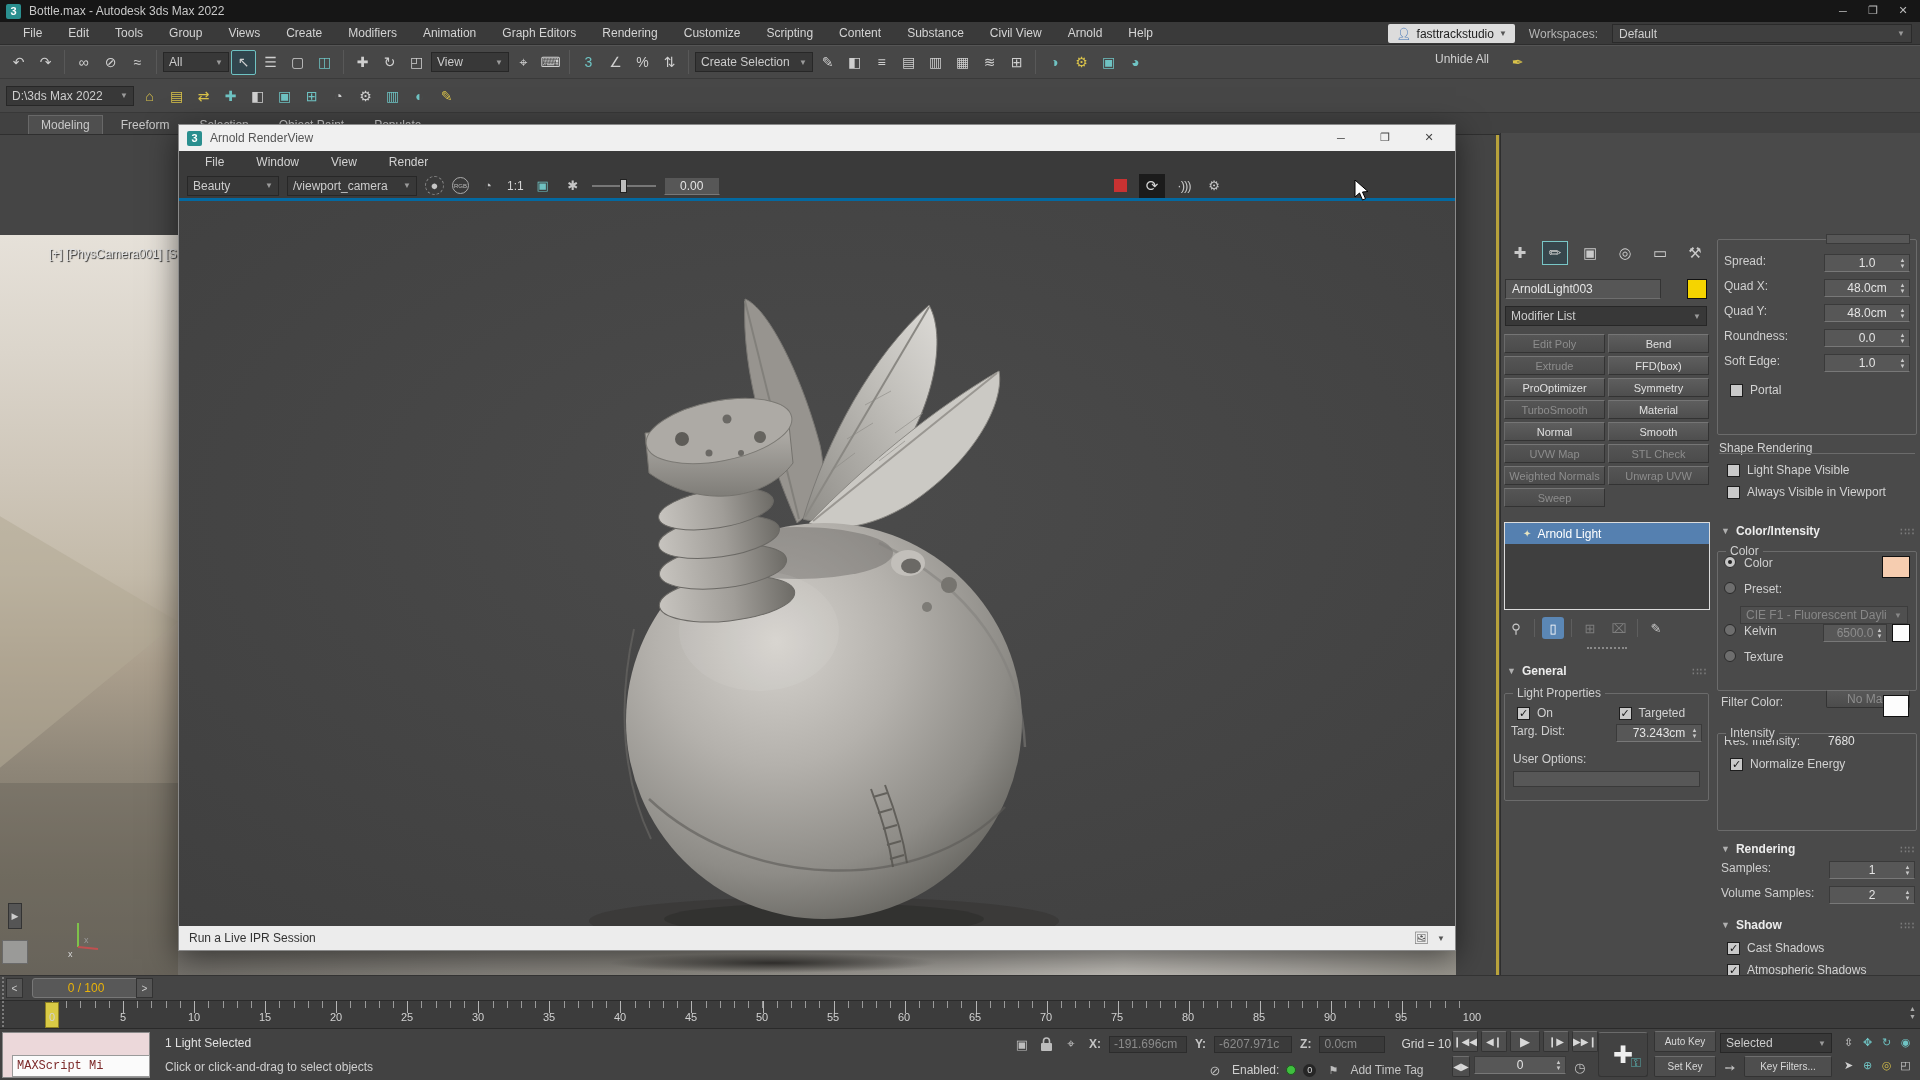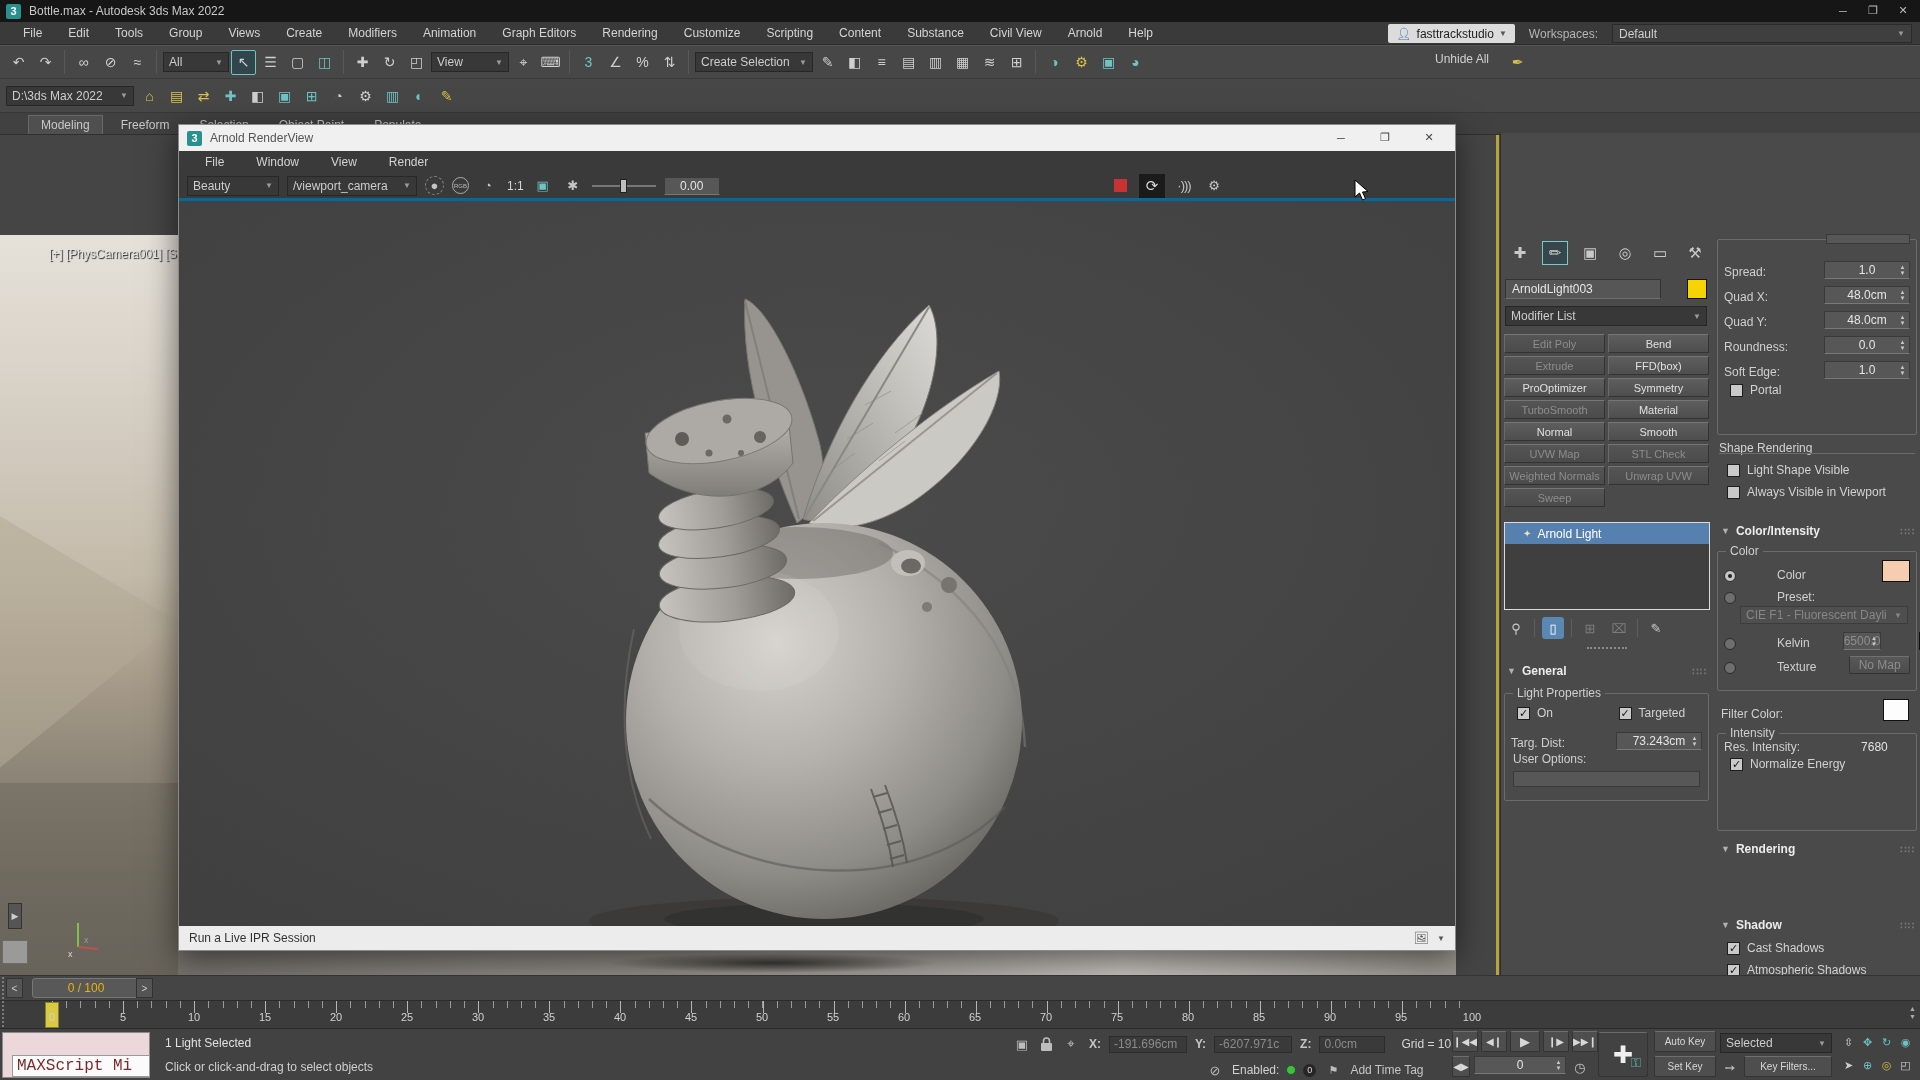--- a/index.html
+++ b/index.html
@@ -99,21 +99,21 @@
   .stk { width:22px; height:22px; display:flex; align-items:center; justify-content:center; color:#c9c9c9; font-size:13px; }
   .stk.dim { color:#7d7d7d; }
   .stk.blue { background:#5b87b5; border-radius:3px; color:#fff; }
   .stksep { width:1px; height:18px; background:#2f2f2f; border-right:1px solid #5e5e5e; }
   .grip { position:absolute; left:86px; top:514px; width:40px; border-top:2px dotted #8a8a8a; }
   .rollout { height:20px; display:flex; align-items:center; gap:6px; font-weight:bold; color:#ececec; padding-left:6px; }
   .rollout .tri { font-size:9px; color:#b0b0b0; }
   .rollout .rgrip { margin-left:auto; margin-right:6px; color:#7c7c7c; font-size:10px; letter-spacing:1px; }
   .groupbox { position:absolute; border:1px solid #6b6b6b; border-radius:2px; }
   .glabel { position:absolute; top:-8px; left:8px; background:#4a4a4a; padding:0 4px; color:#cfcfcf; }
-  .prow { display:flex; align-items:flex-end; height:25px; padding:0 6px;gap:33px; }
+  .prow { display:flex; align-items:flex-start; height:25px; padding:0 6px; }
   .plabel { color:#cfcfcf; }
   .fld { margin-left:auto; width:86px; height:18px; background:#575757; border:1px solid #3a3a3a; border-bottom-color:#787878; display:flex; align-items:center; justify-content:center; color:#e4e4e4; position:relative; }
   .fld .spin { position:absolute; right:1px; top:0; width:11px; height:16px; display:flex; flex-direction:column; align-items:center; justify-content:center; color:#c9c9c9; font-size:6px; line-height:6px; }
   .fld.dim { color:#8d8d8d; }
   .cbrow { display:flex; align-items:center; gap:7px; height:22px; padding-left:12px; }
   .cb { width:13px; height:13px; background:#c9c9c9; border:1px solid #1d1d1d; display:flex; align-items:center; justify-content:center; font-size:11px; color:#151515; line-height:11px; }
   .cbrow.unchecked .cb::after { content:""; }
   .cbrow.checked .cb::after { content:"\2713"; }
   .cblabel { color:#d2d2d2; }
   .radio { width:12px; height:12px; border-radius:50%; background:#6e6e6e; border:1px solid #2b2b2b; position:relative; flex:none; }
@@ -132,21 +132,21 @@
   .ruler-ticks5 { position:absolute; left:52px; top:0; width:1421px; height:12px; background:repeating-linear-gradient(90deg,#b5b5b5 0 1px,transparent 1px 71.05px); }
   .playhead { position:absolute; left:45px; top:1px; width:14px; height:26px; background:#d9ca45; border:1px solid #8c7f22; }
   .ruler-labels { position:absolute; left:37px; top:10px; width:1450px; display:flex; justify-content:space-between; }
   .tick-label { width:30px; text-align:center; color:#d2d2d2; font-size:11px; }
   .ruler-end { position:absolute; right:4px; top:4px; display:flex; flex-direction:column; color:#aaa; font-size:7px; line-height:8px; }
   .drag-dots { position:absolute; left:2px; top:977px; width:6px; height:50px; border-left:2px dotted #7b7b7b; }
 
   
   .statusbar { left:0; top:1028px; width:1920px; height:52px; background:#424242; border-top:1px solid #2a2a2a; }
   .macro-box { position:absolute; left:2px; top:3px; width:148px; height:46px; background:#ecd8da; border:1px solid #8a8a8a; }
-  .listener-box { position:absolute; left:12px; top:26px; width:138px; height:22px; background:#fbfbfb; border:1px solid #9a9a9a; color:#7c2a2a; font-family:"Liberation Mono",monospace; font-size:16px; display:flex; align-items:center; padding-left:4px; overflow:hidden; white-space:nowrap; }
+  .listener-box { position:absolute; left:12px; top:26px; width:138px; height:22px; background:#fbfbfb; border:1px solid #9a9a9a; color:#7c2a2a; font-family:"Liberation Mono",monospace; font-size:12px; display:flex; align-items:center; padding-left:4px; overflow:hidden; white-space:nowrap; }
   .sb-status { position:absolute; left:165px; top:7px; color:#e0e0e0; }
   .sb-prompt { position:absolute; left:165px; top:31px; color:#cfcfcf; }
   .sb-coords { position:absolute; left:1012px; top:5px; display:flex; align-items:center; gap:8px; }
   .coord-label { color:#c5c5c5; font-weight:bold; }
   .coord-fld { width:78px; height:17px; background:#3a3a3a; border:1px solid #2c2c2c; color:#8b8b8b; display:flex; align-items:center; padding-left:4px; overflow:hidden; white-space:nowrap; }
   .sb-grid { color:#d6d6d6; margin-left:8px; }
   .sb-enabled { position:absolute; left:1205px; top:31px; display:flex; align-items:center; gap:7px; }
   .green-dot { width:10px; height:10px; border-radius:50%; border:1px solid #1d5a1d; }
   .badge0 { width:13px; height:13px; border-radius:50%; background:#262626; color:#d8d8d8; font-size:9px; display:flex; align-items:center; justify-content:center; }
   .sbicon { width:20px; height:20px; display:flex; align-items:center; justify-content:center; color:#bdbdbd; font-size:13px; }
@@ -778,20 +778,43 @@
             <span class="cb"></span>
             <span class="cblabel">Normalize Energy</span>
           </div>
         </div>
     </div>
     <div class="rollout" style="position:absolute;left:0;top:706px;width:206px">
       <span class="tri">▼</span>
       <span>Rendering</span>
       <span class="rgrip">∷∷</span>
     </div>
+    <div style="position:absolute;left:0;top:728px;width:206px">
+
+    <div class="prow">
+          <span class="plabel">Samples:</span>
+          <span class="fld">
+            <span>1</span>
+            <span class="spin">
+              <i class="i">▲</i>
+              <i class="i">▼</i>
+            </span>
+          </span>
+        </div>
+        <div class="prow">
+          <span class="plabel">Volume Samples:</span>
+          <span class="fld">
+            <span>2</span>
+            <span class="spin">
+              <i class="i">▲</i>
+              <i class="i">▼</i>
+            </span>
+          </span>
+        </div>
+      </div>
     <div class="rollout" style="position:absolute;left:0;top:782px;width:206px">
       <span class="tri">▼</span>
       <span>Shadow</span>
       <span class="rgrip">∷∷</span>
     </div>
     <div style="position:absolute;left:0;top:804px;width:206px">
 
     <div class="cbrow checked">
           <span class="cb"></span>
           <span class="cblabel">Cast Shadows</span>

